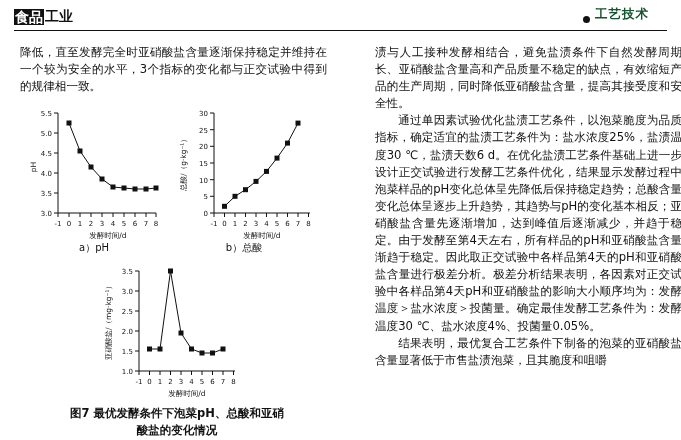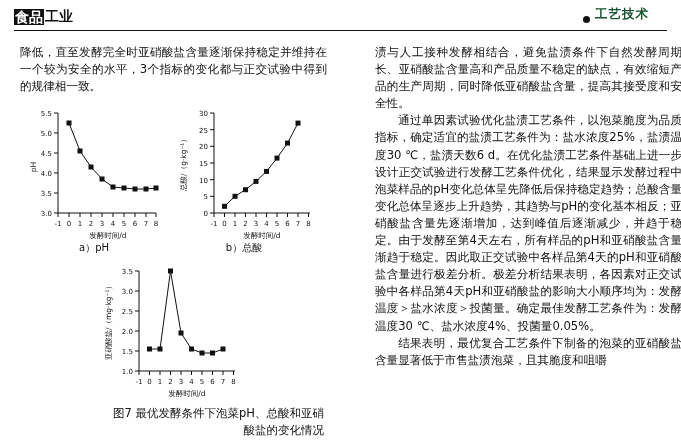--- a/index.html
+++ b/index.html
@@ -115,26 +115,26 @@
 
   .cap {
     position: absolute;
     width: 100%;
     text-align: center;
     font-size: 10px;
     color: #111;
   }
   .fig-caption {
     position: absolute;
-    left: 0;
+    left: 8px;
     top: 300px;
     width: 310px;
-    text-align: right;
+    text-align: center;
     font-size: 11.5px;
-    font-weight: normal;
+    font-weight: bold;
     line-height: 17px;
     color: #111;
   }
   .tick-txt { font-size: 7px; fill: #111; font-family: "DejaVu Sans", "Liberation Sans", sans-serif; }
   .axis-lbl { font-size: 7.5px; fill: #111; font-family: "DejaVu Sans", "Liberation Sans", sans-serif; }
 </style>
 </head>
 <body>
 
 <div class="page">

